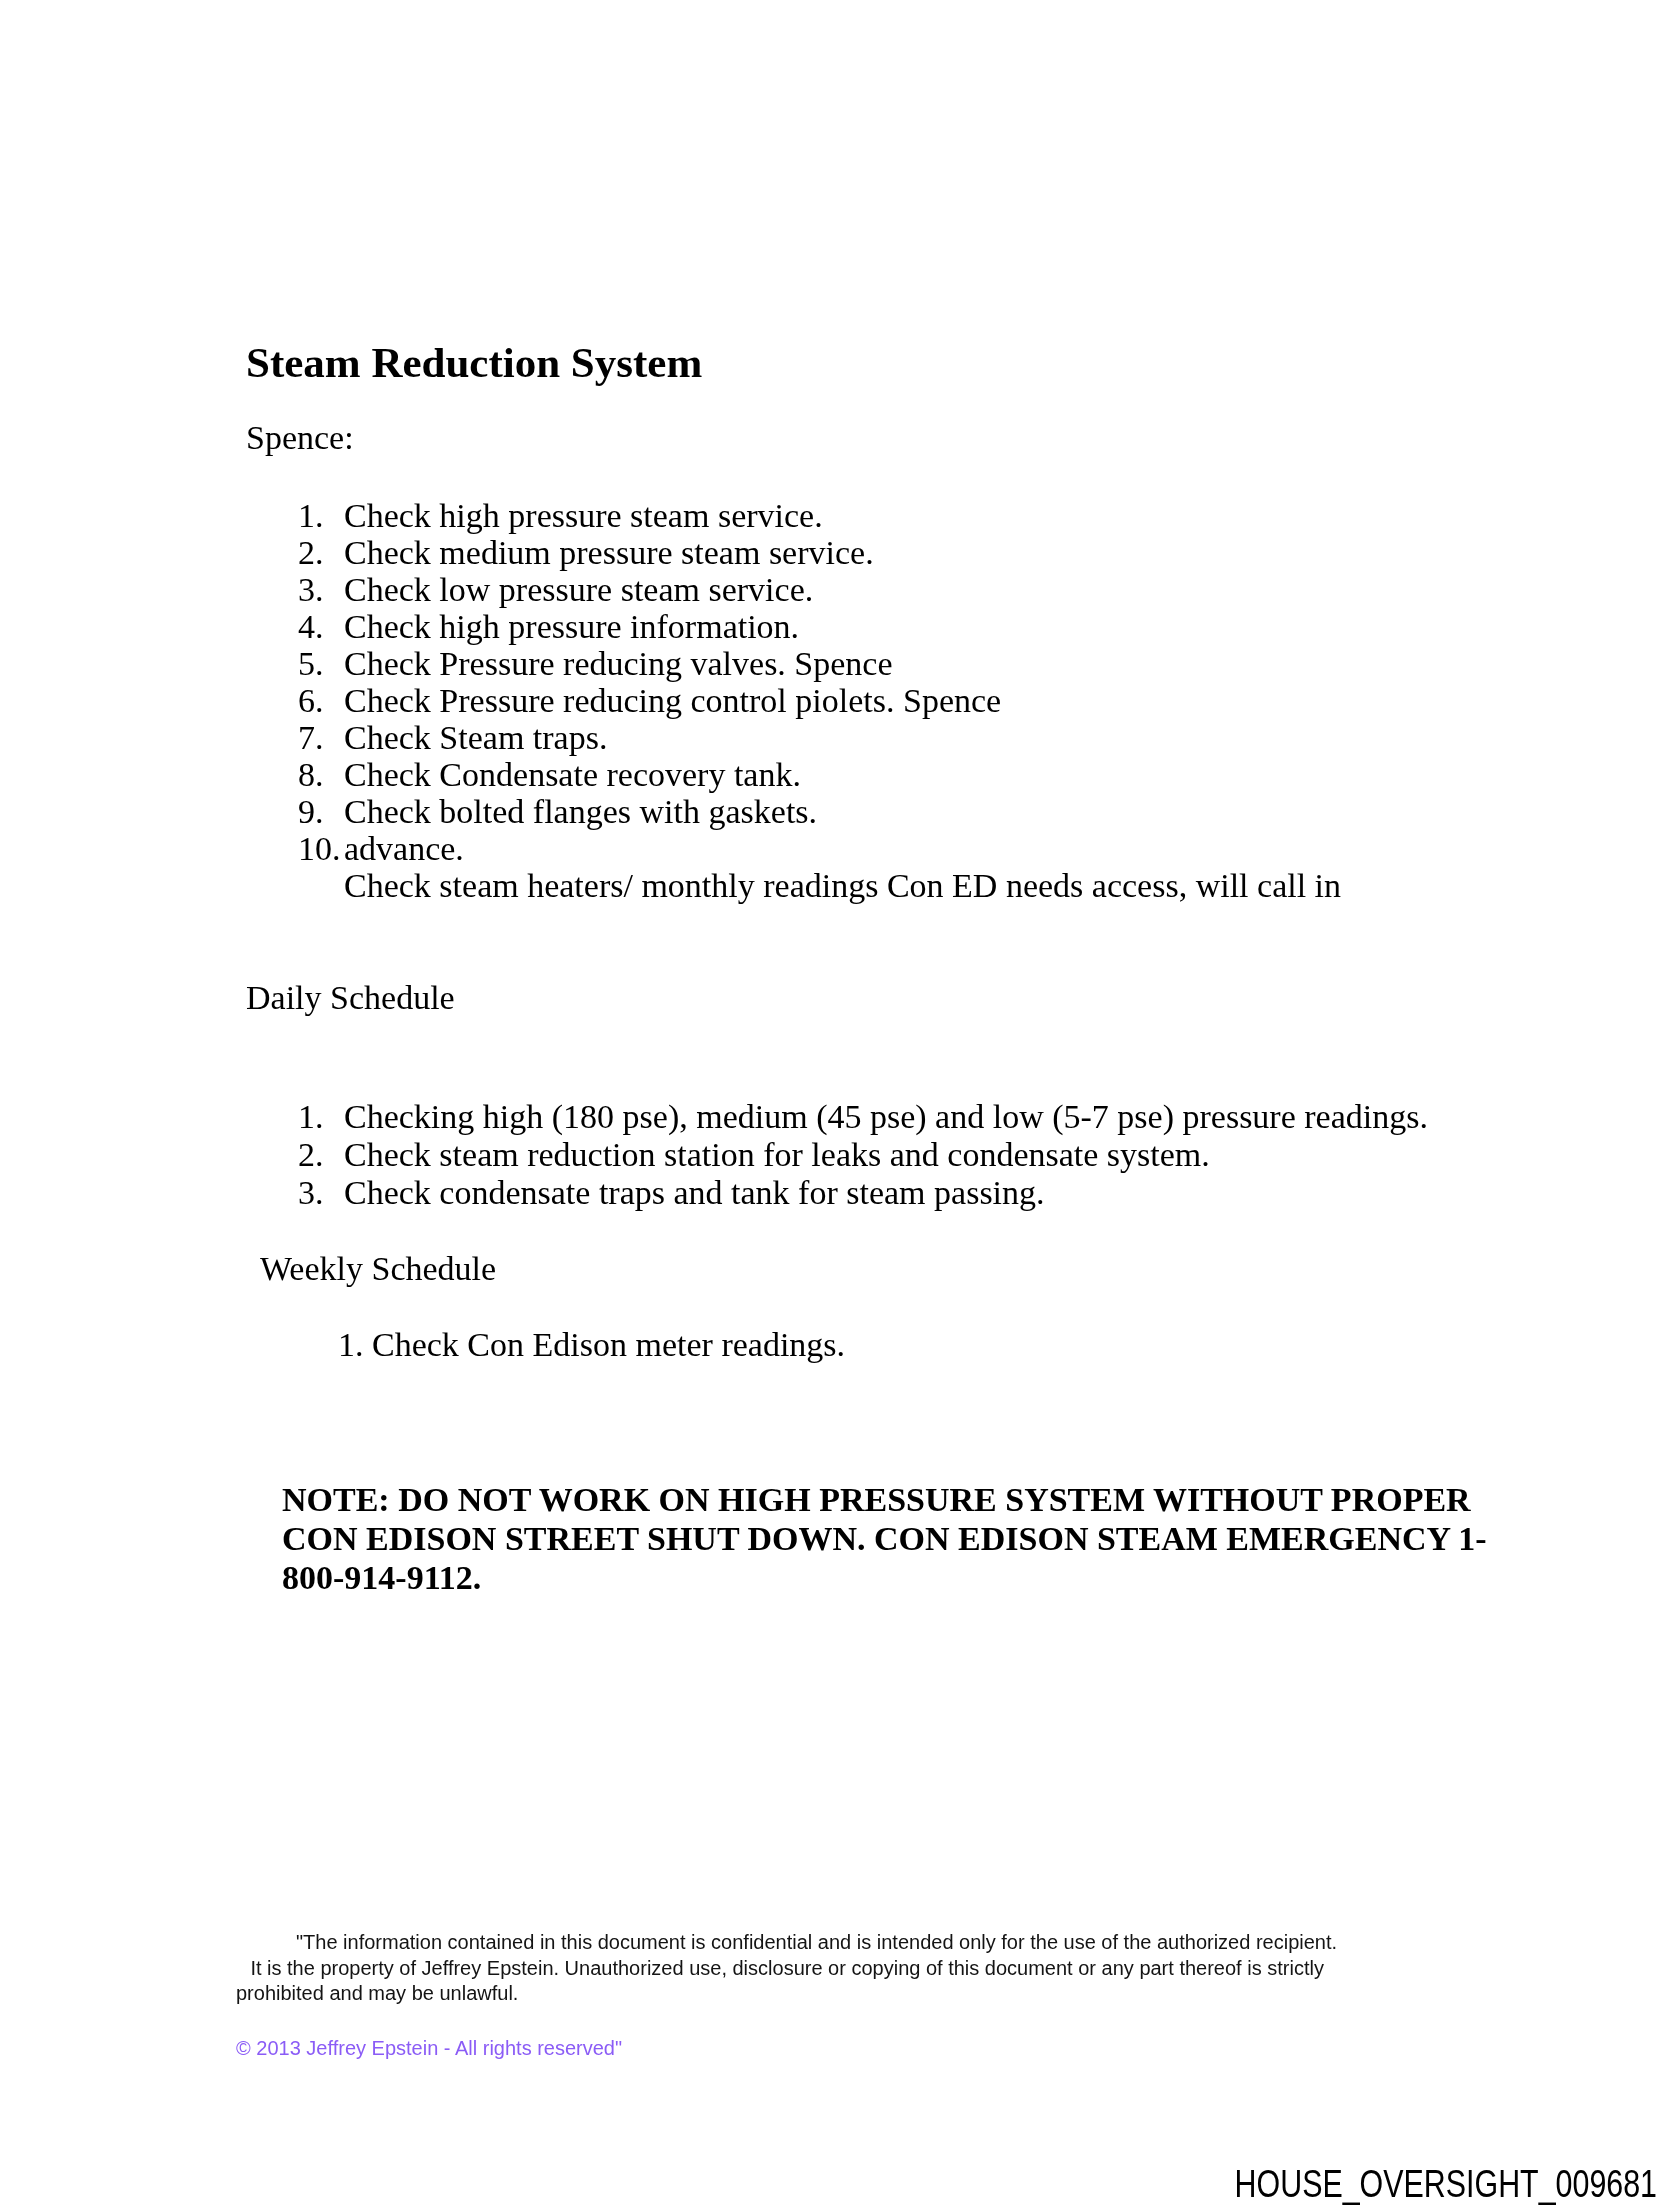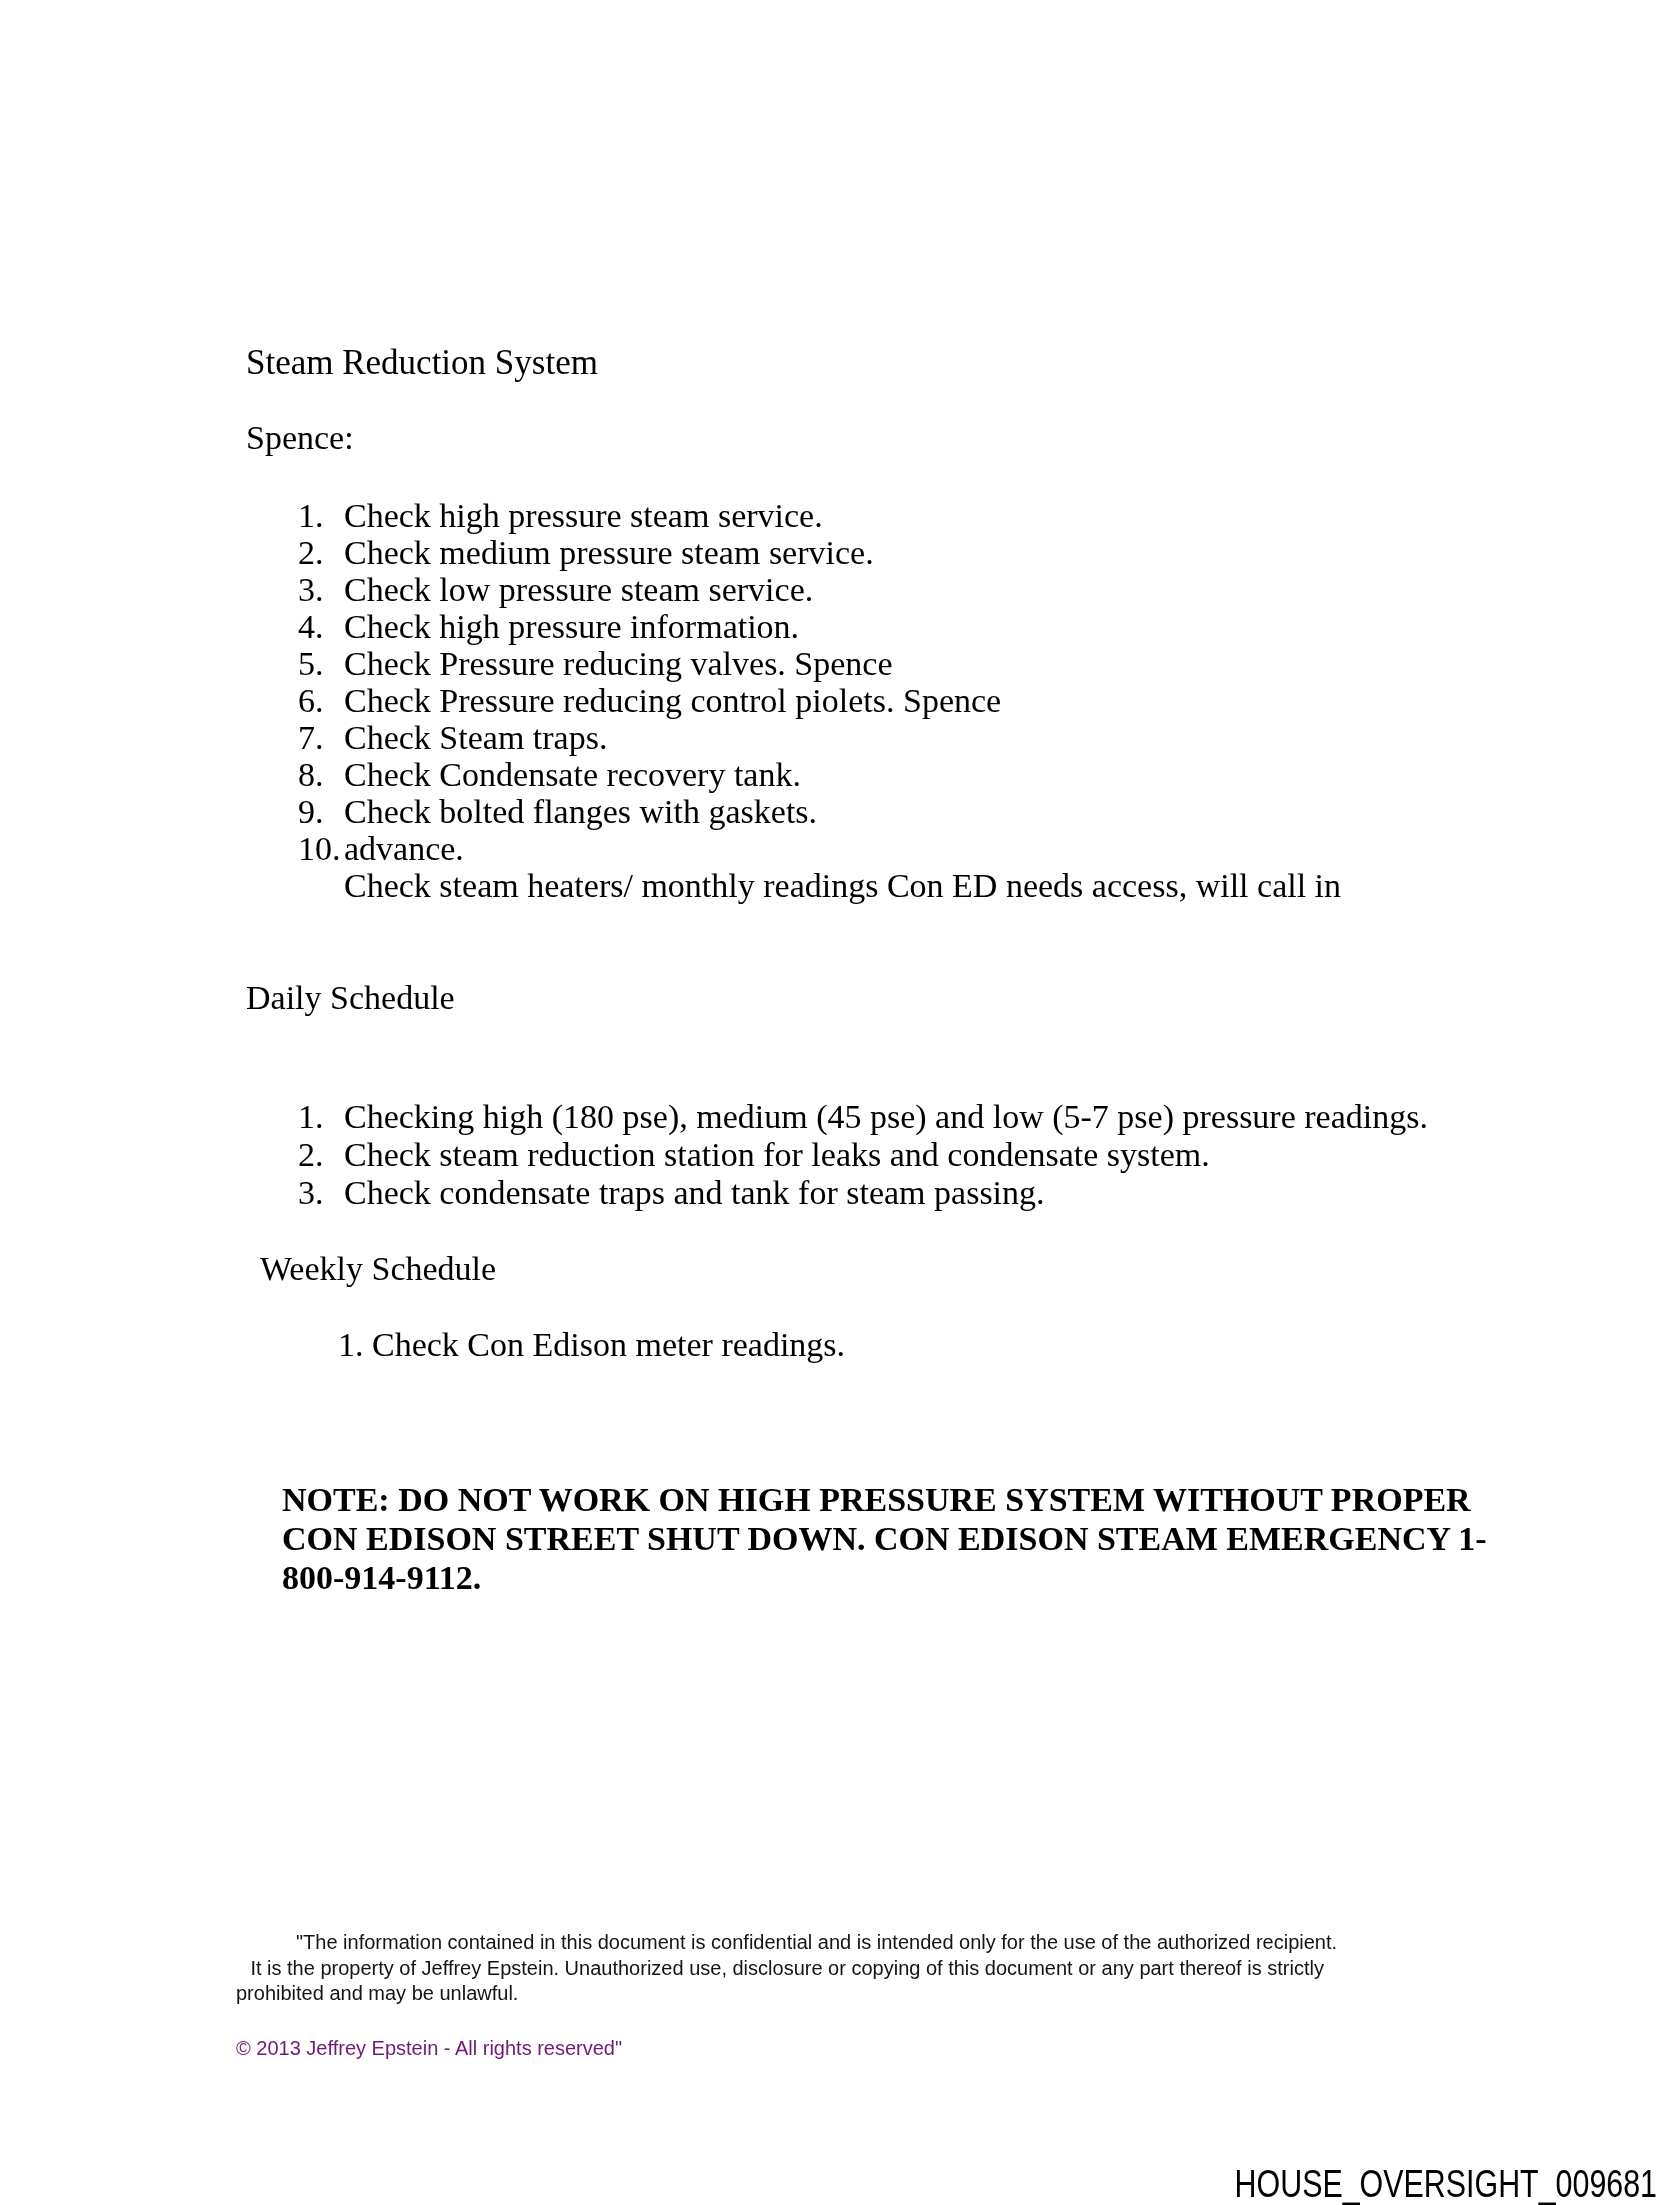--- a/index.html
+++ b/index.html
@@ -9,21 +9,21 @@
     height: 2205px;
     background: #ffffff;
     font-family: "Liberation Serif", serif;
     color: #000;
     overflow: hidden;
   }
   .abs { position: absolute; white-space: nowrap; }
 
   .doc-title {
     left: 246px; top: 342px;
-    font-size: 35px; font-weight: normal;
+    font-size: 43px; font-weight: bold;
     line-height: 41px;
   }
   .section-heading { font-size: 34px; line-height: 37px; }
   .overall-heading { left: 246px; top: 419px; }
   .daily-heading   { left: 246px; top: 979px; }
   .weekly-heading  { left: 260px; top: 1250px; }
 
   .num-list { position: absolute; left: 298px; font-size: 34px; }
   .overall-list { top: 497px; }
   .daily-list   { top: 1098px; }
@@ -51,21 +51,21 @@
     font-size: 20px; line-height: 25.5px;
     color: #141414;
   }
   .footer-block .f-line1 { padding-left: 60px; }
   .footer-block .f-line2 { padding-left: 14.4px; }
 
   .copyright-line {
     left: 236px; top: 2036px;
     font-family: "Liberation Sans", sans-serif;
     font-size: 20px; line-height: 25.5px;
-    color: #701a75;
+    color: #8b5cf6;
   }
 
   .bates-stamp {
     right: 12.4px; top: 2163px;
     font-family: "Liberation Sans", sans-serif;
     font-size: 38px;
     transform: scaleX(0.8);
     transform-origin: right center;
     letter-spacing: 0px;
   }

